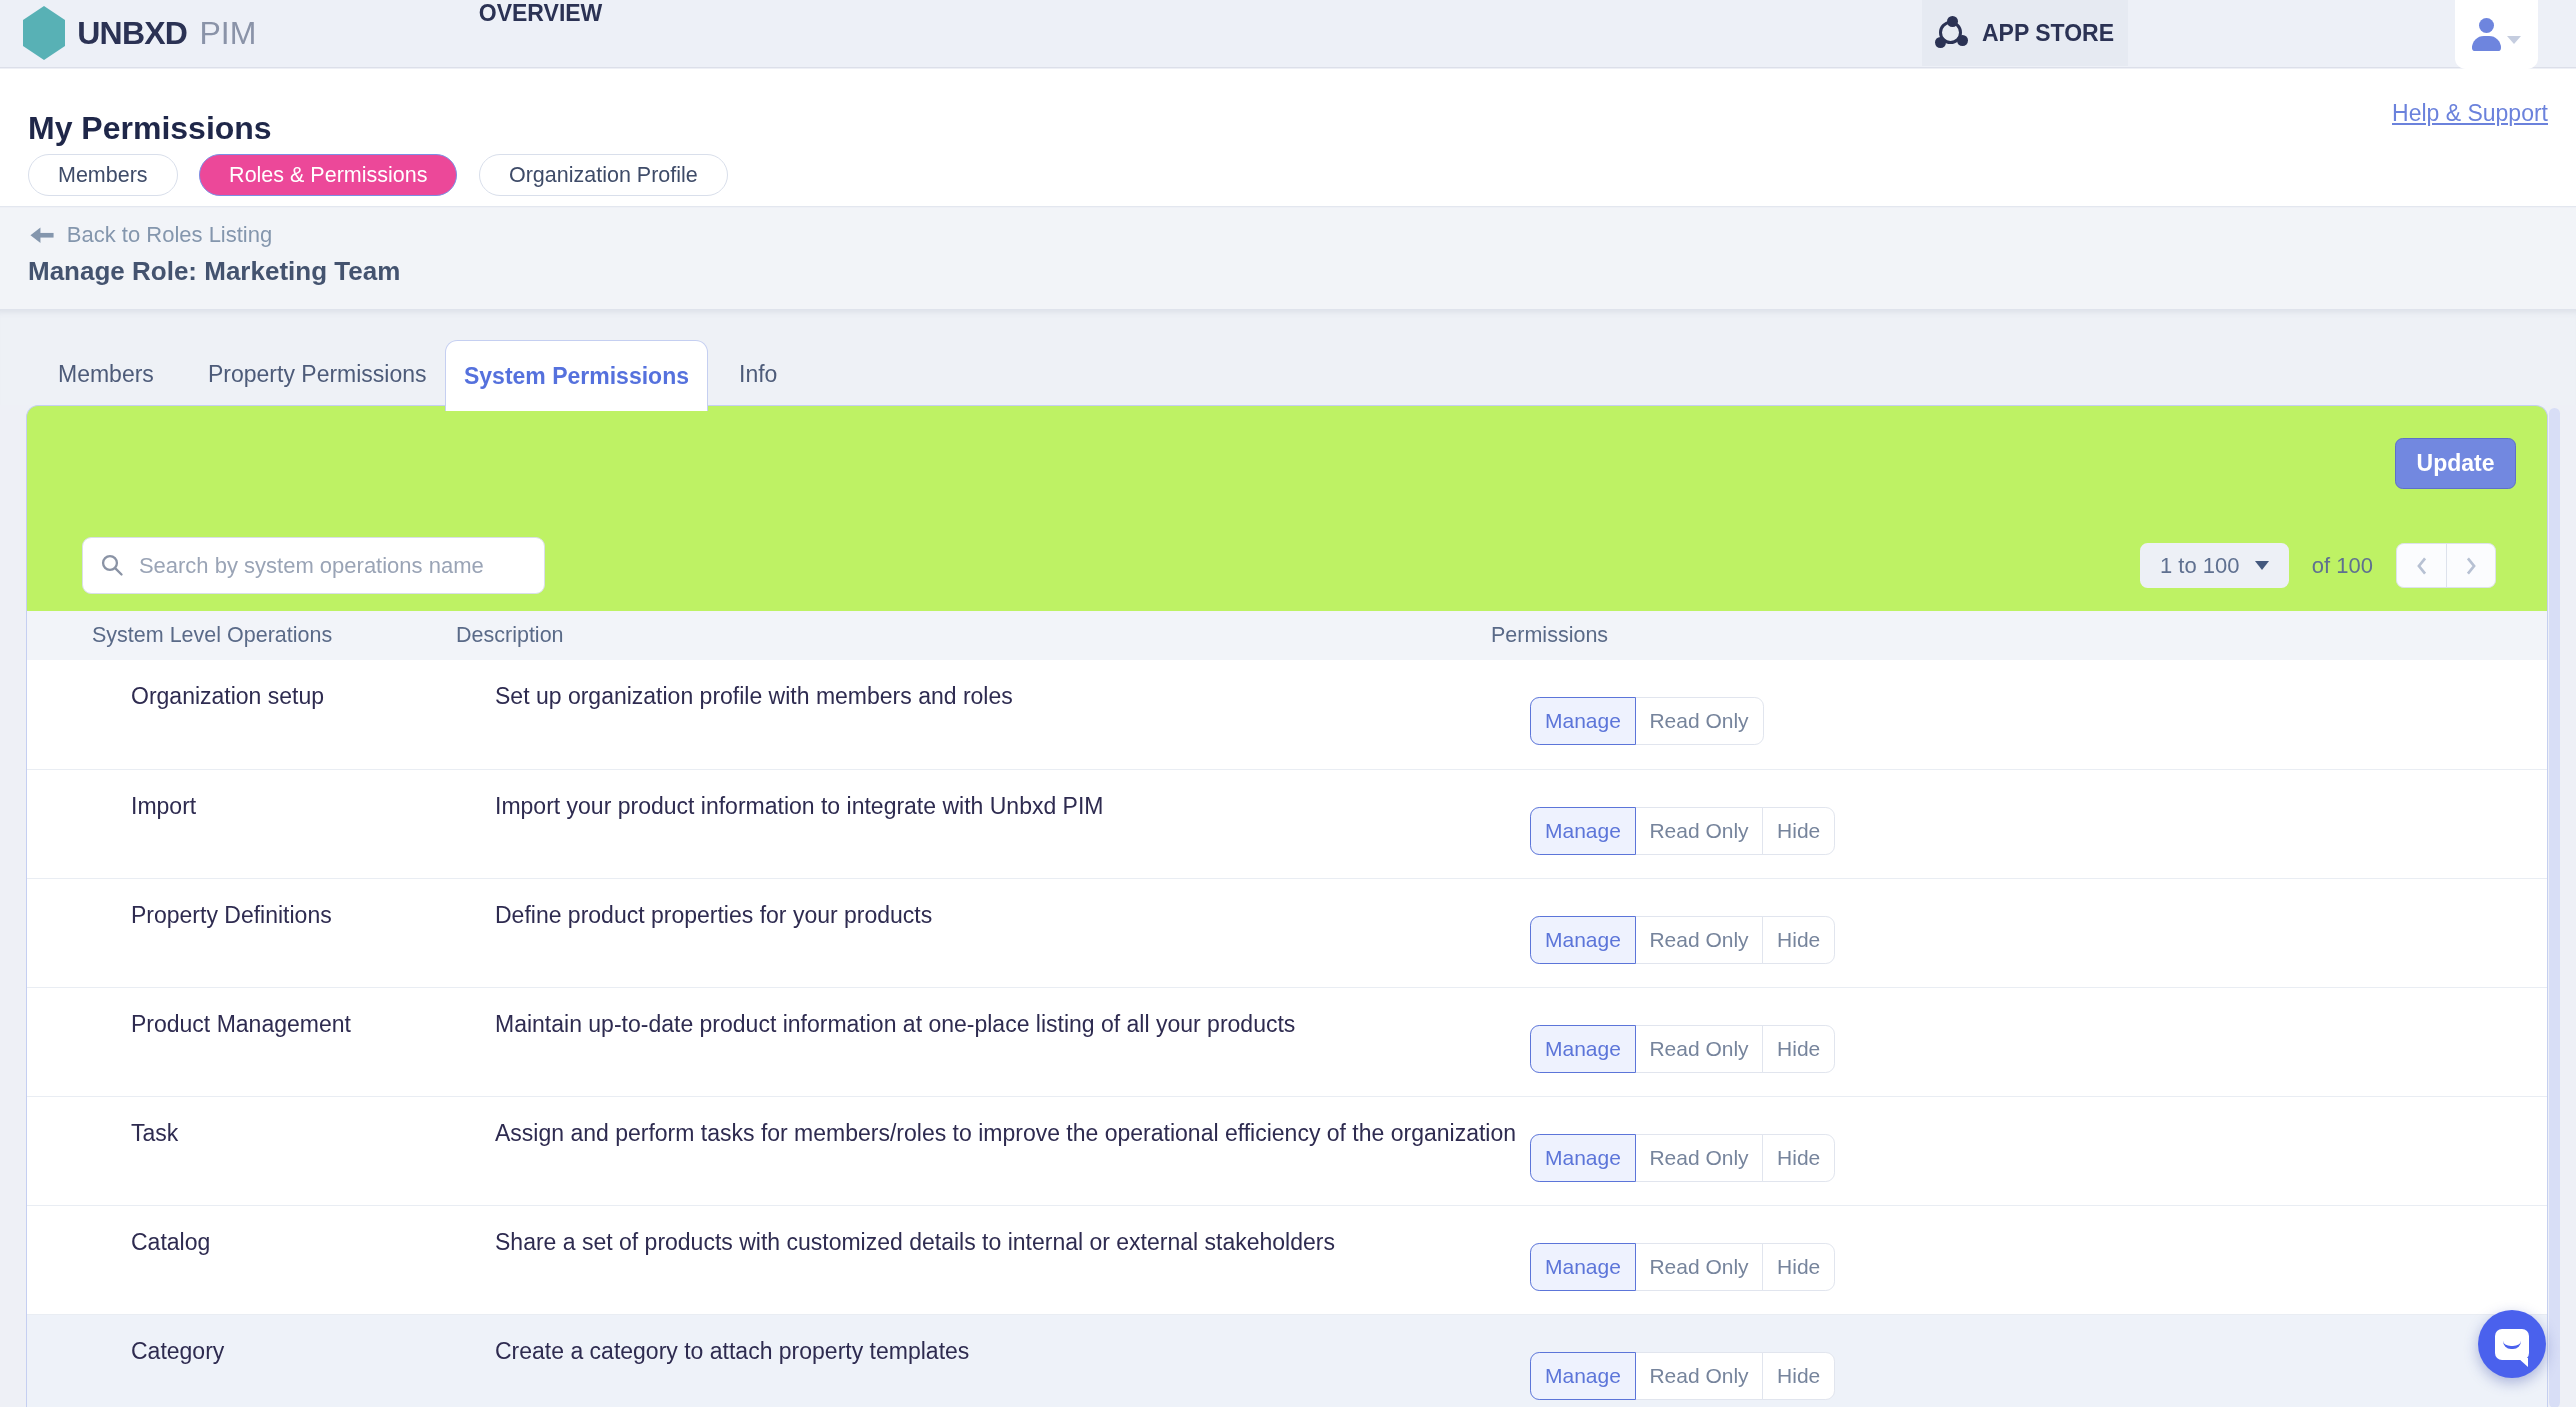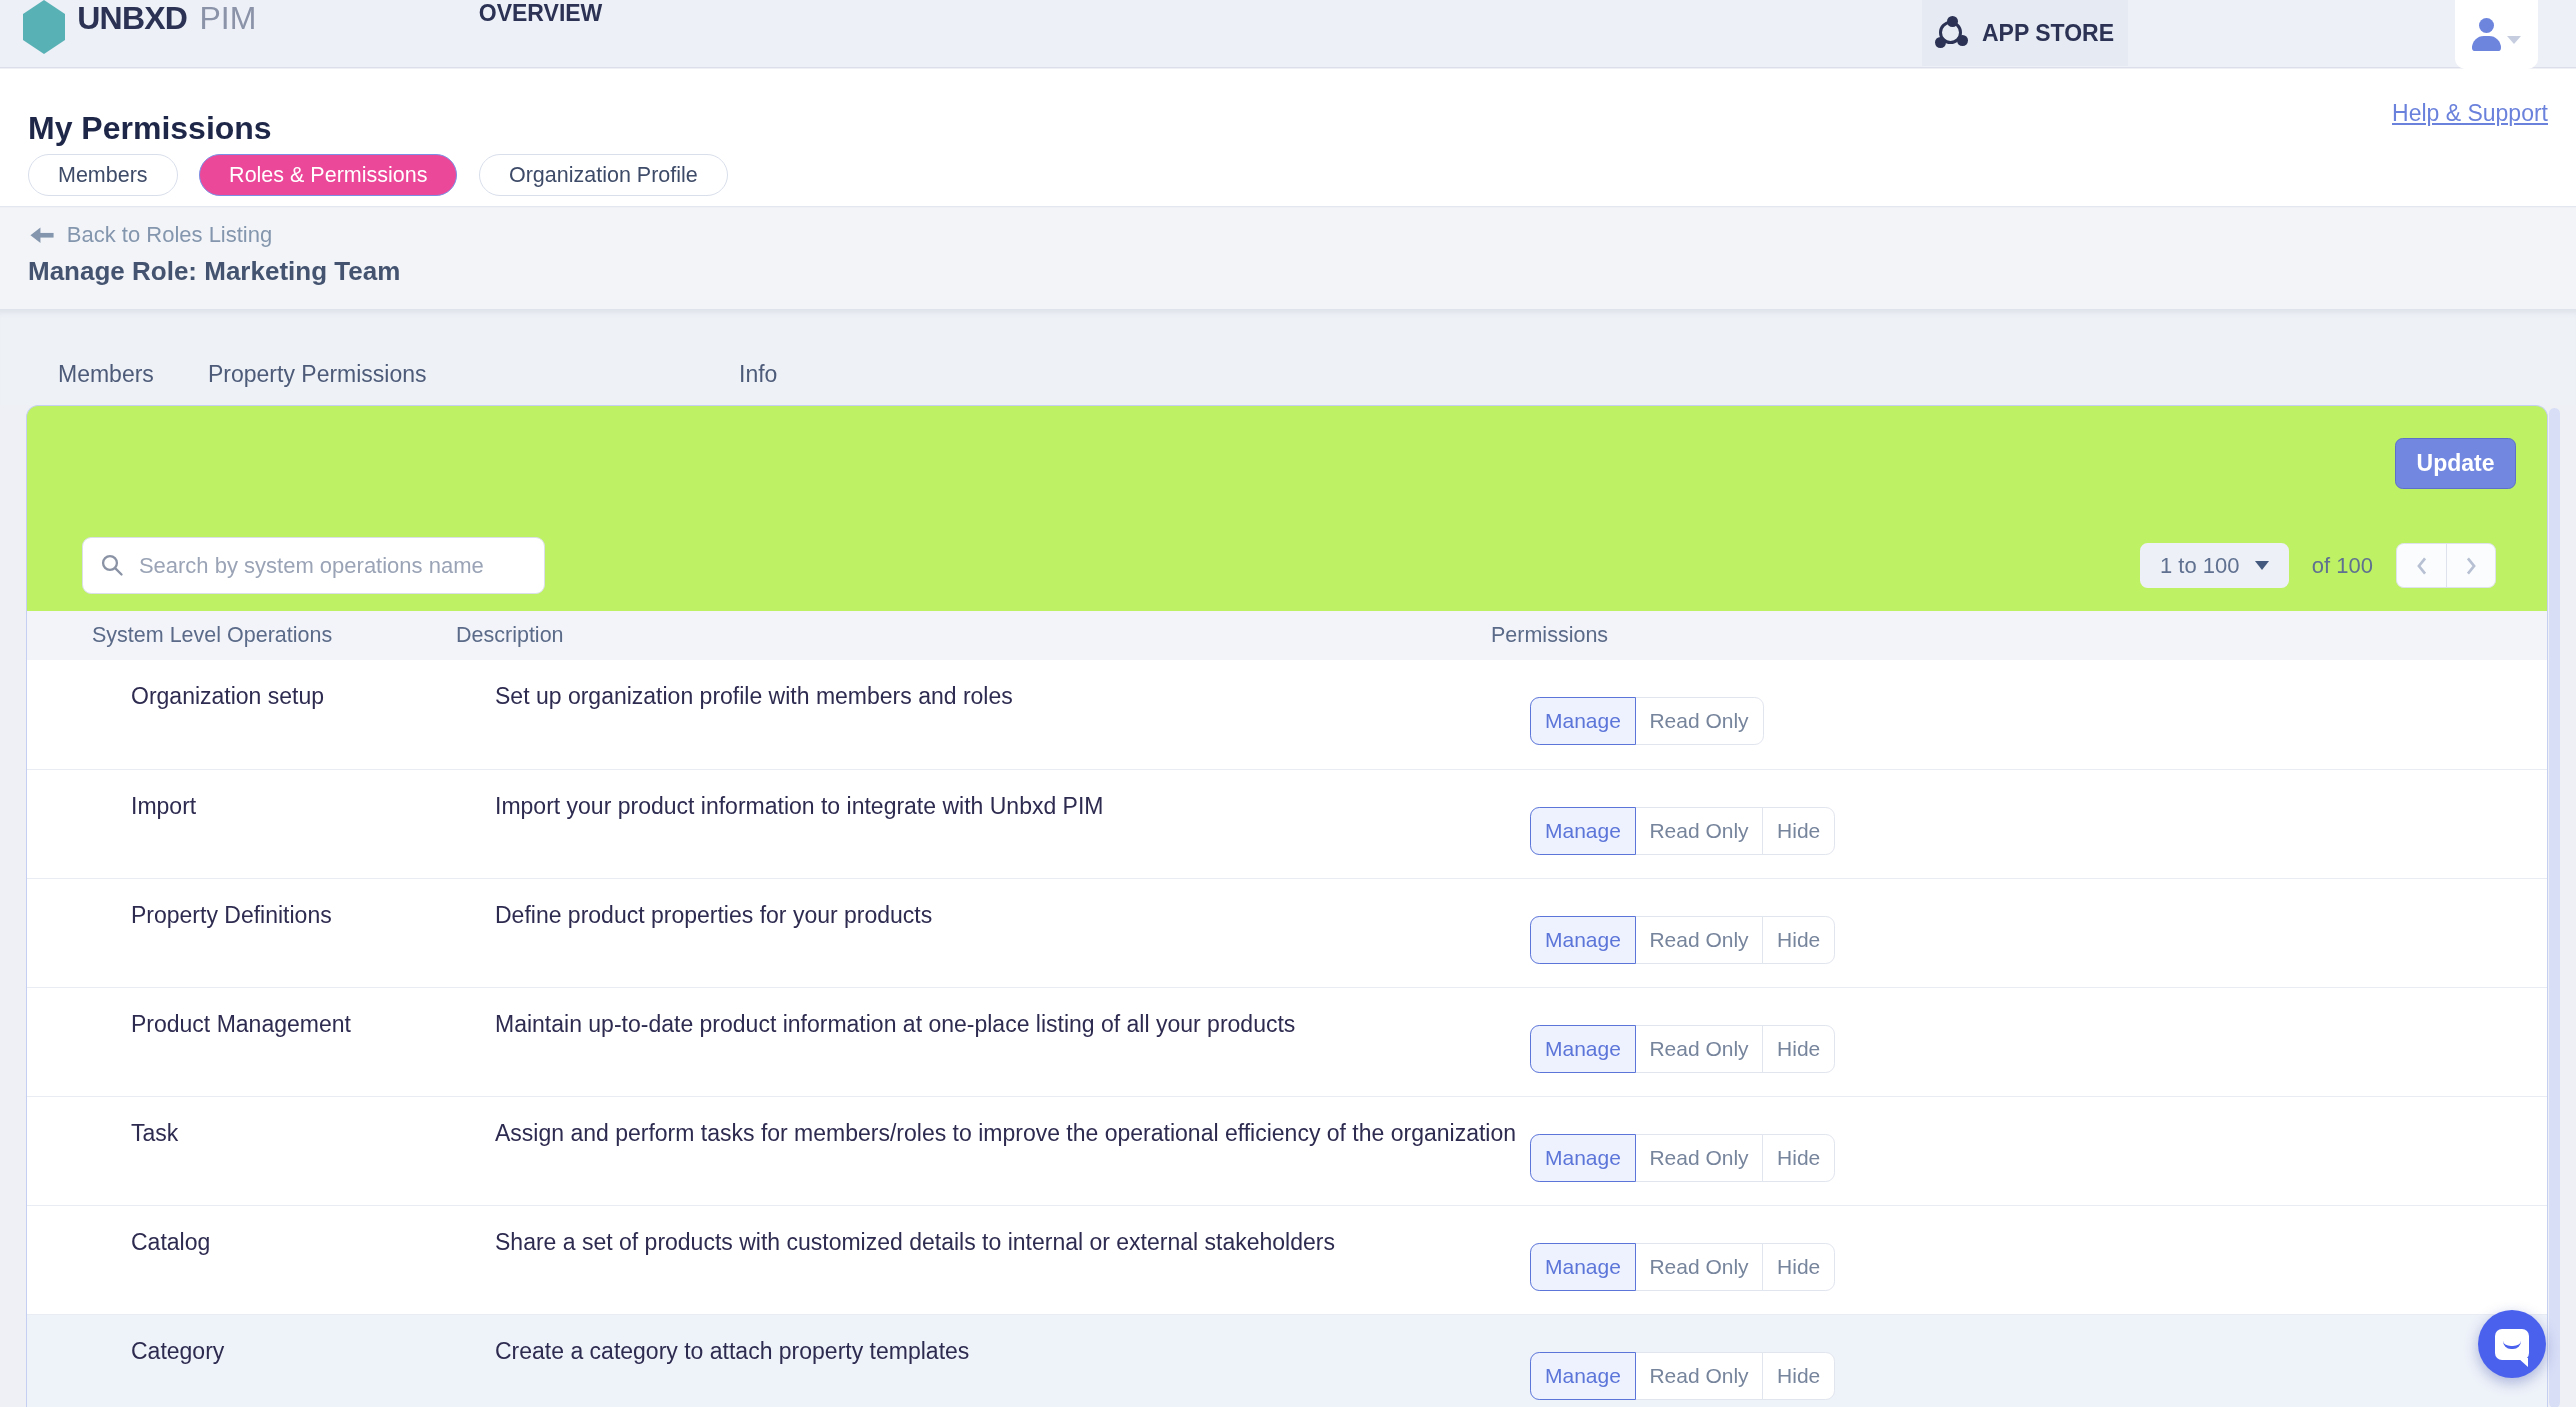--- a/index.html
+++ b/index.html
@@ -1,21 +1,21 @@
 <!DOCTYPE html>
 <html style="font-size:12.3px"><head>
 <meta charset="utf-8">
 <style>
   html,body{margin:0;padding:0;background:#dfe3ec;}
   *{box-sizing:border-box;font-family:"Liberation Sans","DejaVu Sans",sans-serif;}
   #screen{position:relative;width:2576px;height:1407px;overflow:hidden;background:#eef0f6;}
 
   
   .topbar{position:absolute;top:0;left:0;right:0;height:68px;background:#edf0f7;border-bottom:1.5px solid #dcdfe9;}
-  .brand{position:absolute;left:23px;top:0;height:66px;display:flex;align-items:flex-start;gap:12.3px;}
+  .brand{position:absolute;left:23px;top:0;height:66px;display:flex;align-items:center;gap:12.3px;}
   .hex{width:42px;height:54px;background:#58b1b5;clip-path:polygon(50% 0%,100% 26%,100% 74%,50% 100%,0% 74%,0% 26%);}
   .brand-name{font-size:32px;font-weight:700;color:#2b3254;letter-spacing:-0.8px;}
   .brand-suffix{font-size:32px;font-weight:400;color:#8a93a8;}
   .main-nav{position:absolute;left:473px;top:0;height:66px;display:flex;align-items:center;gap:45px;flex-direction:column;}
   .nav-item{display:flex;align-items:center;gap:9.2px;font-size:23px;font-weight:700;color:#2b3254;cursor:pointer;}
   .caret-down{width:0;height:0;border-left:8.5px solid transparent;border-right:8.5px solid transparent;border-top:10px solid #bcc6da;}
   .appstore{position:absolute;left:1922px;width:206px;top:0;height:66px;background:#e6eaf2;display:flex;align-items:center;justify-content:center;gap:14px;font-size:23px;font-weight:700;color:#2b3254;cursor:pointer;}
   .as-icon{position:relative;width:32px;height:32px;}
   .as-ring{position:absolute;left:3.1px;top:3.8px;width:23px;height:23px;border:3.8px solid #2b3254;border-radius:50%;}
   .as-dot{position:absolute;width:10.8px;height:10.8px;background:#2b3254;border-radius:50%;}
@@ -286,20 +286,23 @@
 
   <div class="tabs-zone">
   <div class="tab t0">
     <span class="lbl">Members</span>
   </div>
 
   <div class="tab t1">
     <span class="lbl">Property Permissions</span>
   </div>
 
+  <div class="tab t2 active">
+    <span class="lbl">System Permissions</span>
+  </div>
 
   <div class="tab t3">
     <span class="lbl">Info</span>
   </div>
 </div>
 
   <div class="scroll-thumb"></div>
 
   <div class="chat-fab">
     <div class="chat-bubble">

